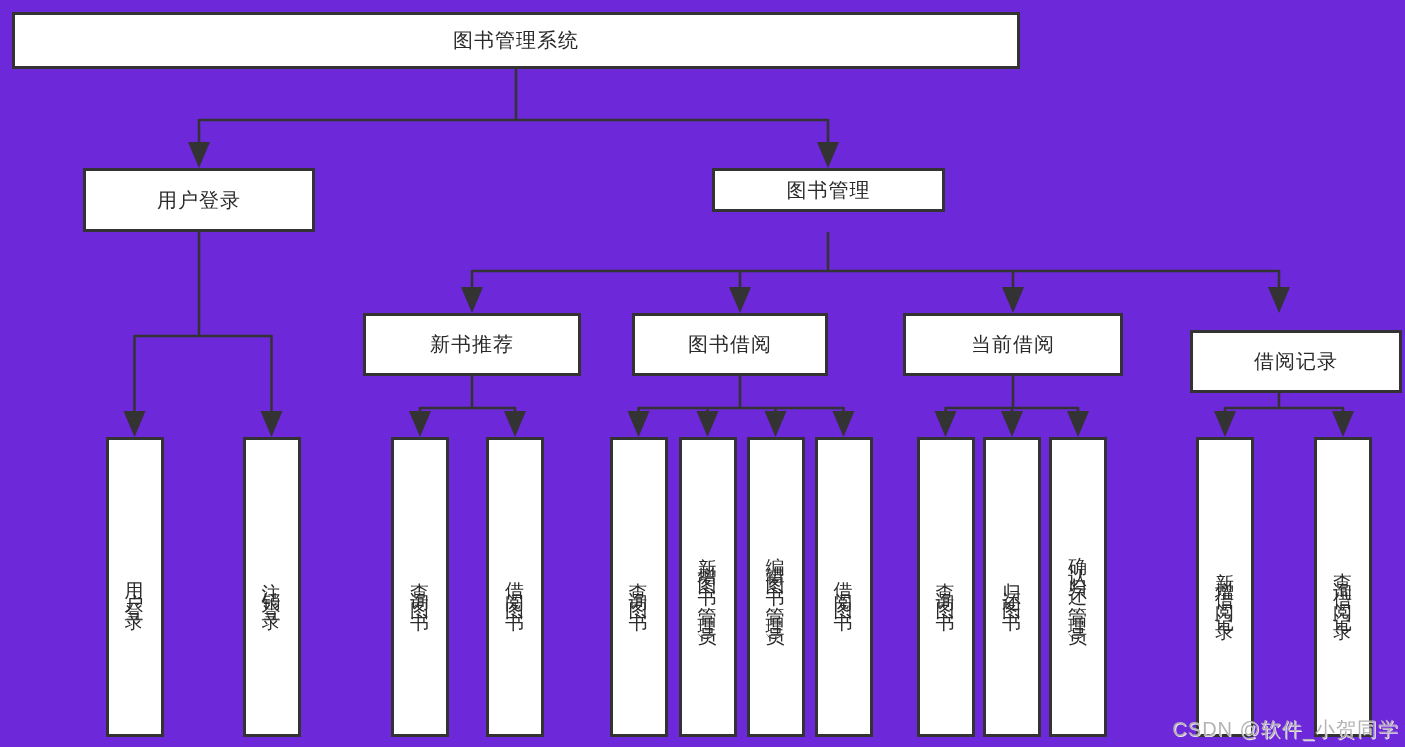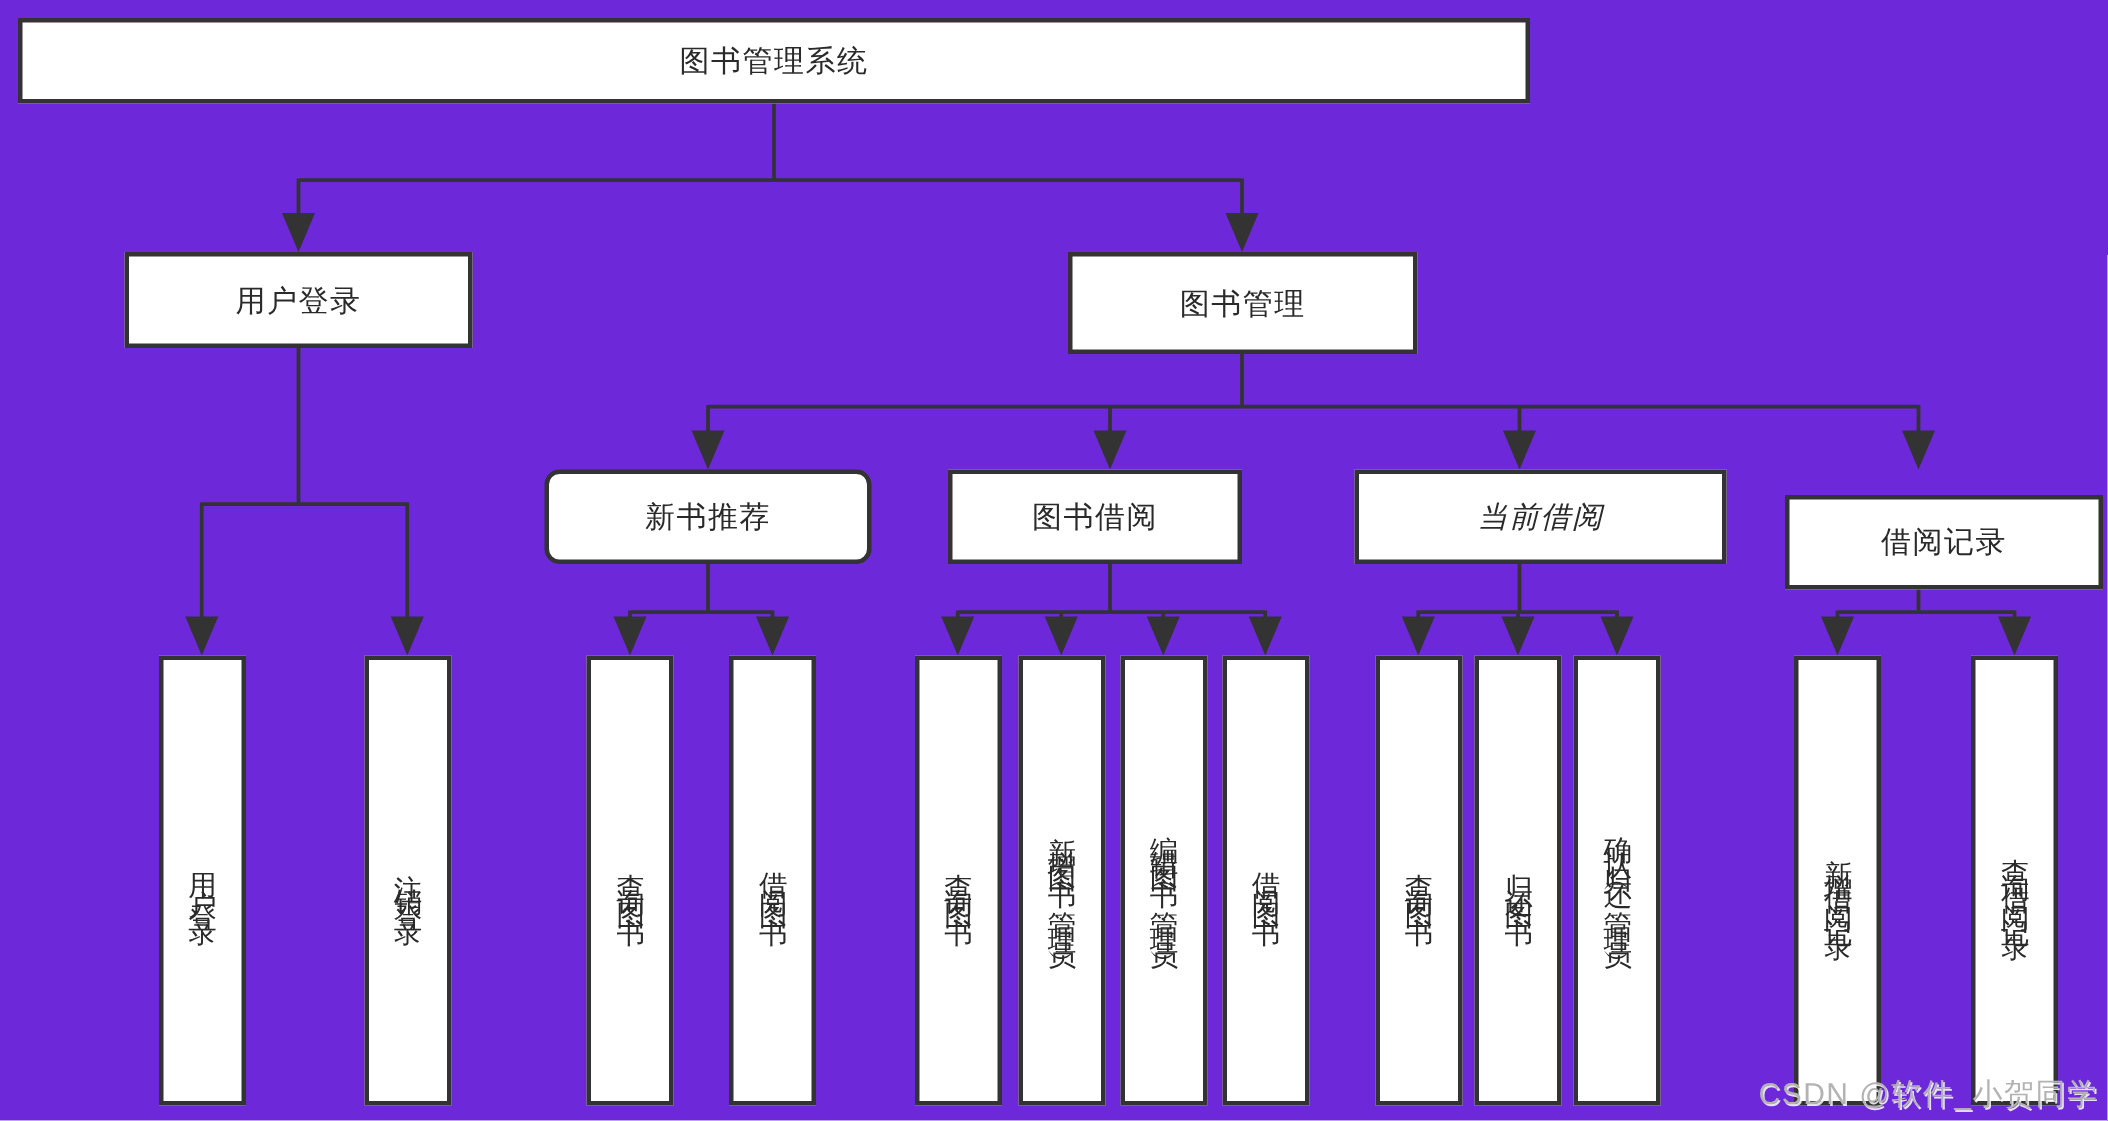--- a/index.html
+++ b/index.html
@@ -93,31 +93,31 @@
     </g>
   </svg>
 
   <div class="box h" style="left:12px;top:12px;width:1008px;height:57px;">
     <span class="lbl">图书管理系统</span>
   </div>
 
   <div class="box h" style="left:83px;top:168px;width:232px;height:64px;">
     <span class="lbl">用户登录</span>
   </div>
-  <div class="box h" style="left:712px;top:168px;width:233px;height:68px;align-items:center;">
+  <div class="box h" style="left:712px;top:168px;width:233px;height:44px;align-items:center;">
     <span class="lbl">图书管理</span>
   </div>
 
-  <div class="box h" style="left:363px;top:313px;width:218px;height:63px;border-radius:10px;">
+  <div class="box h" style="left:363px;top:313px;width:218px;height:63px;">
     <span class="lbl">新书推荐</span>
   </div>
   <div class="box h" style="left:632px;top:313px;width:196px;height:63px;">
     <span class="lbl">图书借阅</span>
   </div>
-  <div class="box h" style="left:903px;top:313px;width:248px;height:63px;font-style:italic;">
+  <div class="box h" style="left:903px;top:313px;width:220px;height:63px;">
     <span class="lbl">当前借阅</span>
   </div>
   <div class="box h" style="left:1173px;top:330px;width:212px;height:63px;margin-left:17px;">
     <span class="lbl">借阅记录</span>
   </div>
 
   <div class="box v" style="left:105.5px;">
     <span class="lbl">用户登录</span>
   </div>
   <div class="box v" style="left:242.5px;">

